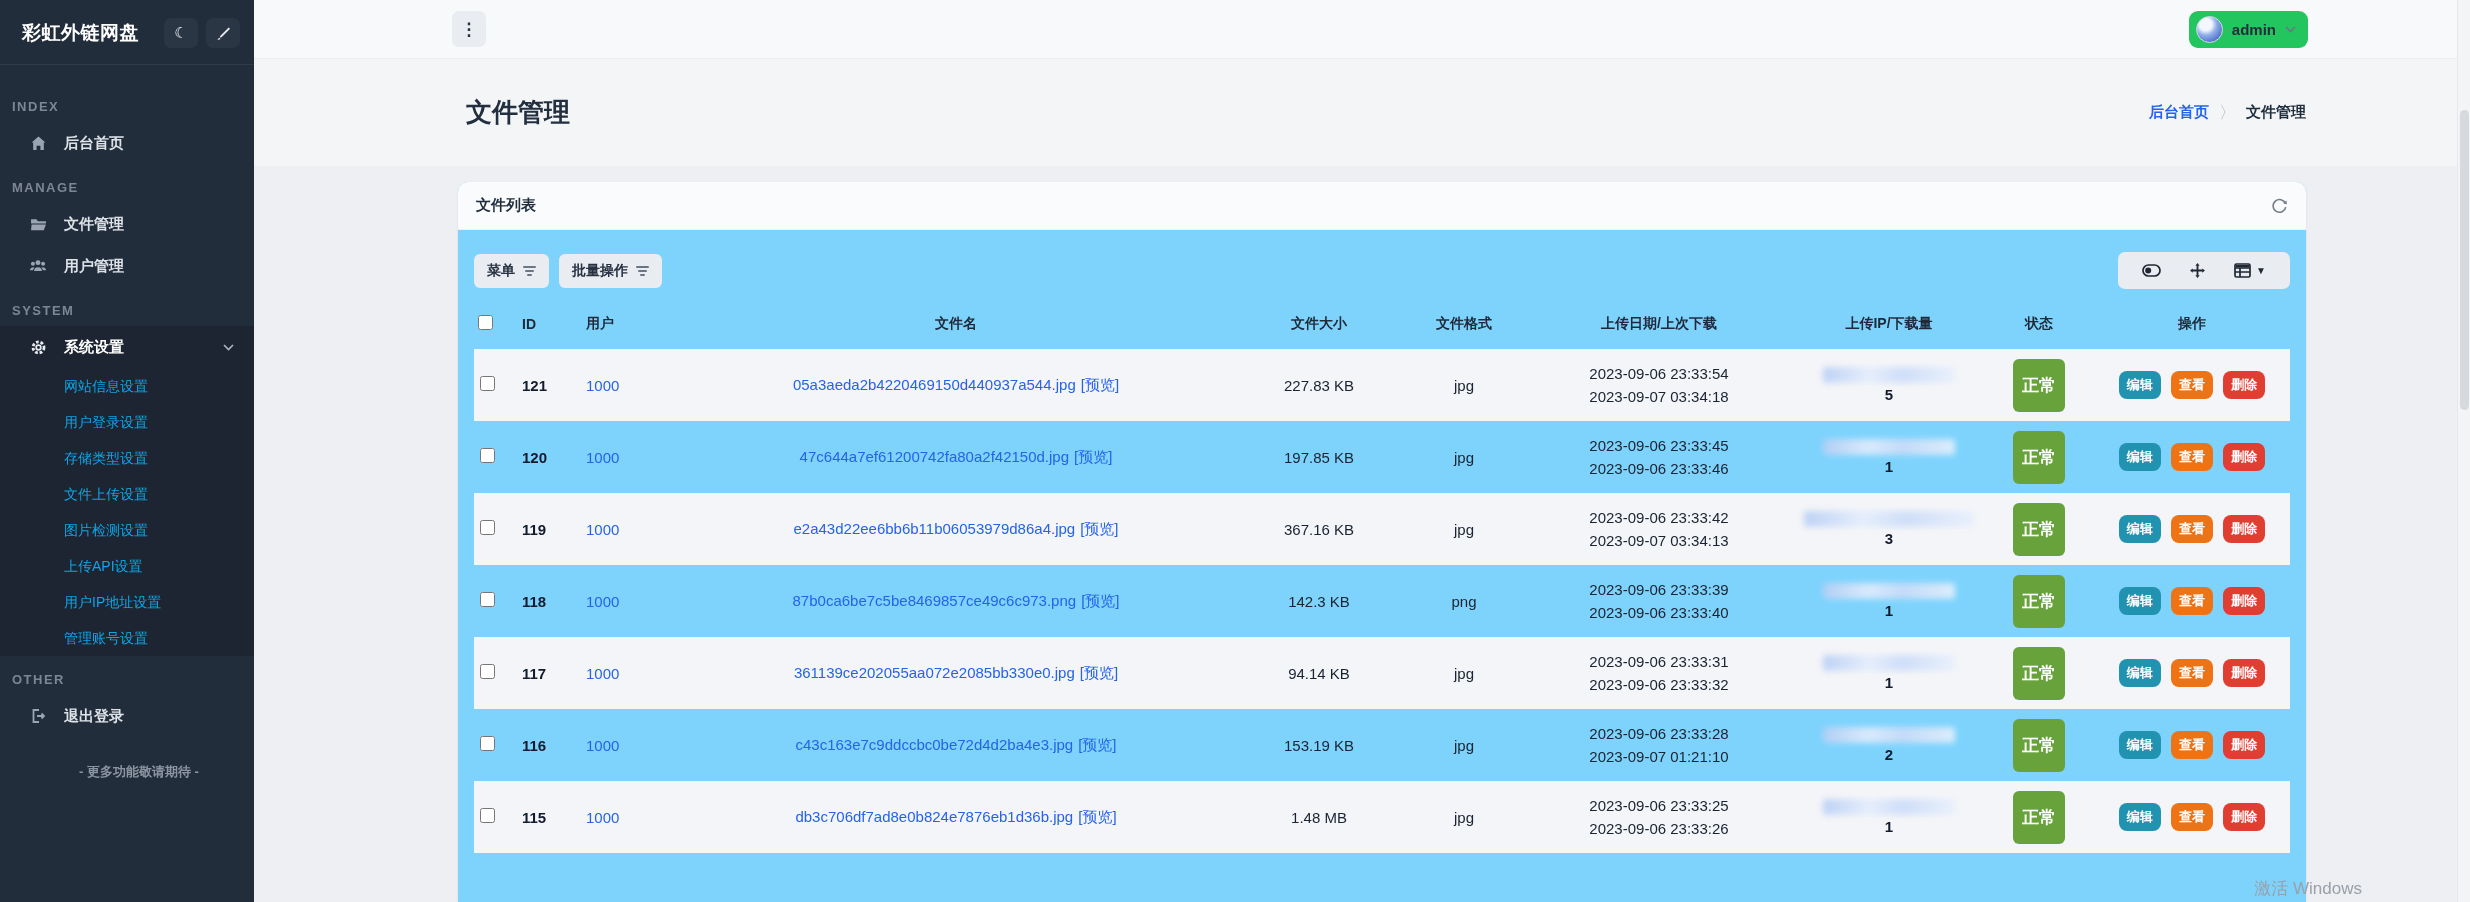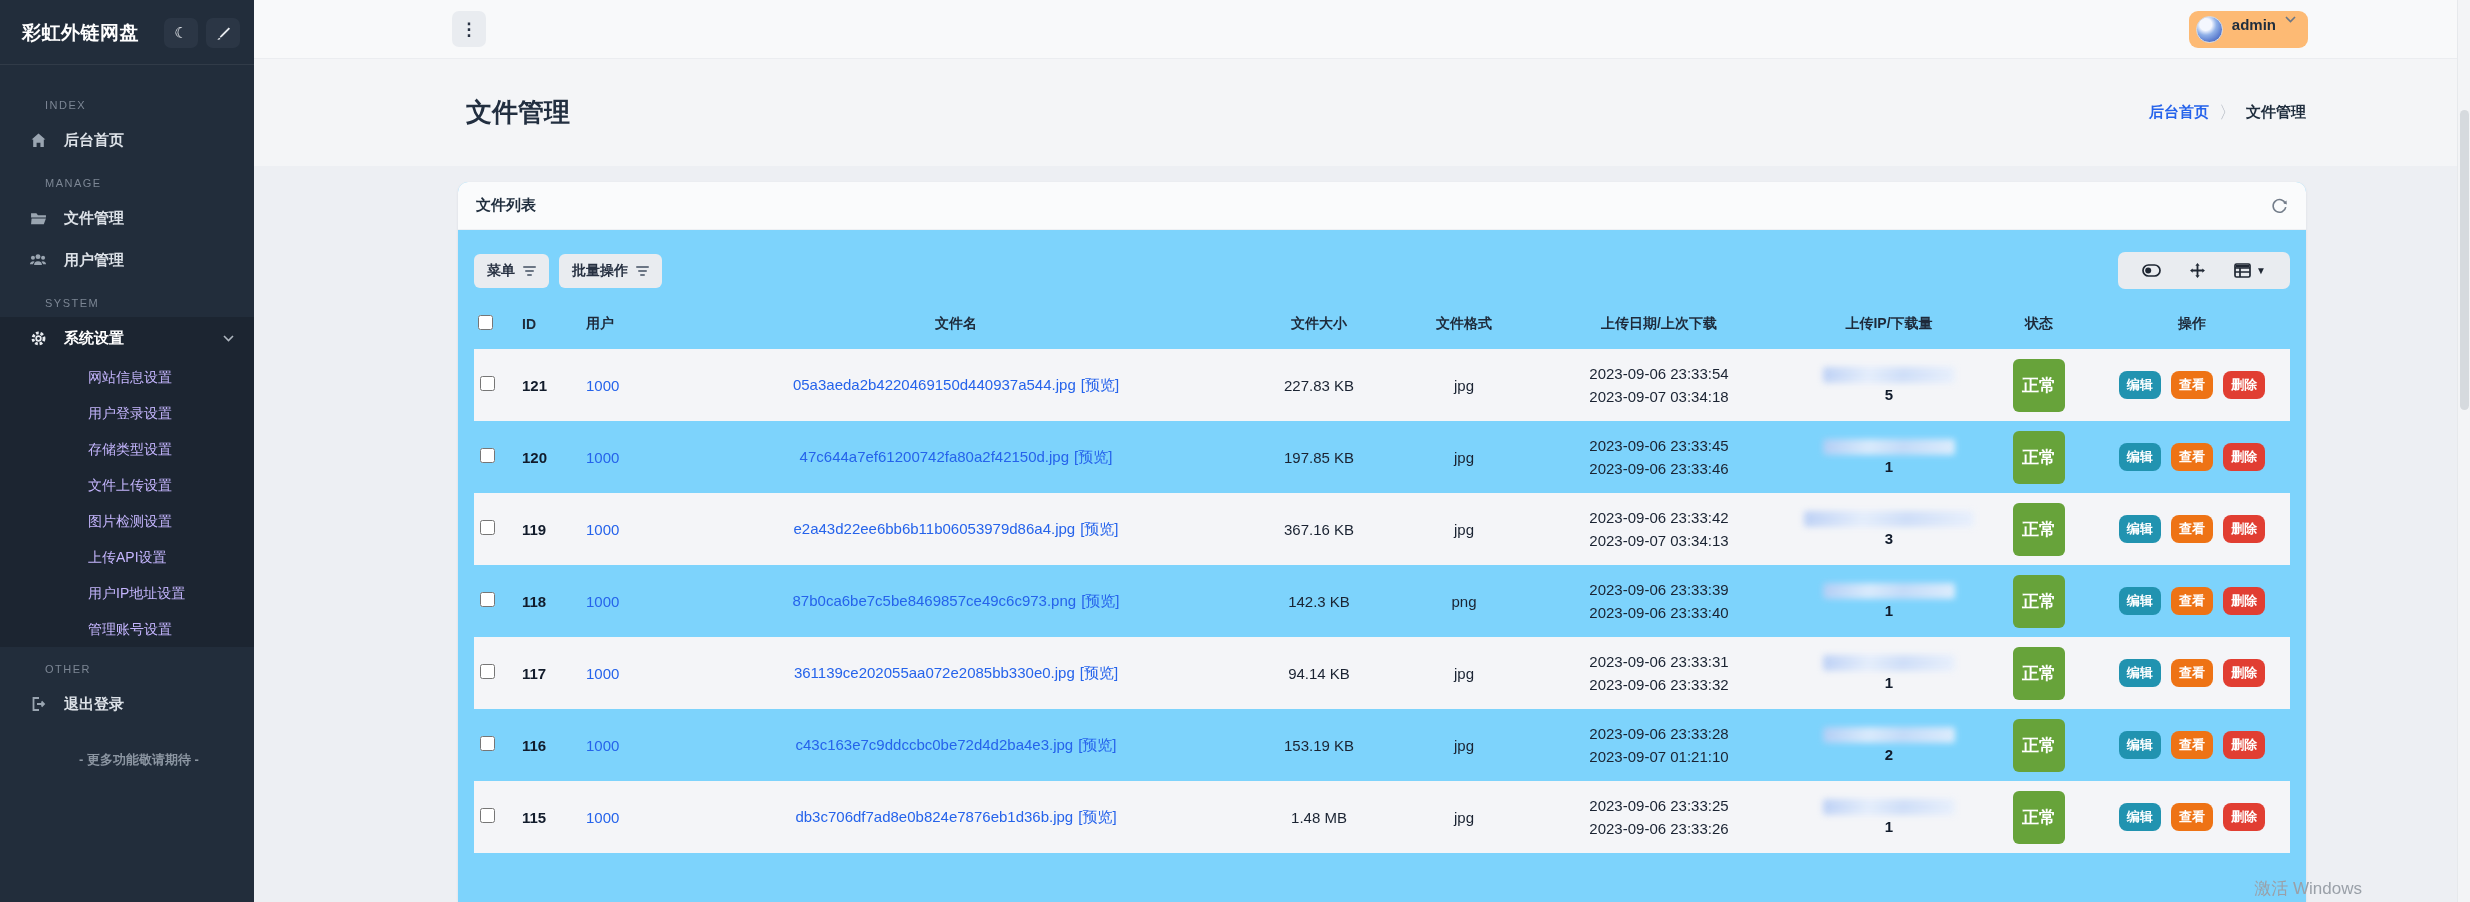--- a/index.html
+++ b/index.html
@@ -6,35 +6,35 @@
   html,body { width:2470px; height:902px; overflow:hidden; }
   body { font-family:"Liberation Sans","DejaVu Sans",sans-serif; font-size:14px; color:#1f2d3d; background:#edeff3; }
   .app { display:flex; width:2170px; height:902px; }
 
   
   .sidebar { width:254px; min-width:254px; background:#222d3b; color:#c6cdd5; height:100%; display:flex; flex-direction:column; }
   .logo-row { display:flex; align-items:center; padding:18px 14px 16px 22px; border-bottom:1px solid rgba(255,255,255,.07); }
   .logo-text { color:#ffffff; font-weight:bold; font-size:19px; letter-spacing:.5px; flex:1; }
   .logo-btn { width:34px; height:30px; background:#2b3645; border-radius:7px; display:flex; align-items:center; justify-content:center; color:#e8ebef; font-size:15px; margin-left:8px; cursor:pointer; }
   .nav { flex:1; overflow:hidden; padding-top:18px; }
-  .section-label { font-size:11px; font-weight:normal; letter-spacing:1.5px; color:#7c8694; padding:16px 0 8px 45px; }
+  .section-label { font-size:13px; font-weight:bold; letter-spacing:1.5px; color:#7c8694; padding:16px 0 8px 12px; }
   .nav-item { display:flex; align-items:center; height:42px; padding-left:28px; color:#dde2e8; font-weight:bold; font-size:15px; cursor:pointer; }
   .nav-item .nicon { width:20px; margin-right:16px; color:#9aa5b1; display:flex; align-items:center; justify-content:center; }
   .nav-block-open { background:#1c2531; }
   .nav-item .spacer { flex:1; }
   .chev { margin-right:20px; color:#aeb6bf; }
-  .sub-item { height:36px; line-height:36px; padding-left:88px; color:#c4b5fd; font-size:14px; cursor:pointer; }
+  .sub-item { height:36px; line-height:36px; padding-left:64px; color:#0ea5e9; font-size:14px; cursor:pointer; }
   .sidebar-note { color:#8b95a1; font-size:13px; text-align:center; padding:26px 0 40px 0; font-weight:bold;margin-left:24px; }
 
   
   .main { flex:1; display:flex; flex-direction:column; position:relative; }
   .topbar { height:71px; background:#f8f9fa; border-bottom:1px solid #ebedf0; display:flex; align-items:center; padding:0 162px 0 198px; }
   .kebab-btn { width:34px; height:36px; background:#e9ecf0; border:none; border-radius:7px; font-size:17px; font-weight:bold; color:#273142; cursor:pointer; line-height:1; }
   .topbar .grow { flex:1; }
-  .user-pill { display:flex; align-items:flex-start; gap:9px; background:#fdba74; border-radius:9px; padding:5px 12px 5px 7px; cursor:pointer; }
+  .user-pill { display:flex; align-items:center; gap:9px; background:#22c55e; border-radius:9px; padding:5px 12px 5px 7px; cursor:pointer; }
   .avatar { width:27px; height:27px; border-radius:50%; background:radial-gradient(circle at 35% 30%, #f4f7ff 0 25%, #8fb0e8 45%, #5e7fd0 70%, #3d57a6 100%); border:1px solid #d6dbe3; }
   .user-name { font-size:15px; color:#1f2d3d; font-weight:bold; }
   .pill-chev { color:#6b7685; font-size:12px; }
 
   .page-header { height:129px; background:#f4f5f7; display:flex; align-items:center; padding:0 164px 0 212px; }
   .page-title { font-size:26px; font-weight:bold; color:#222f40; }
   .page-header .grow { flex:1; }
   .breadcrumb { display:flex; align-items:center; gap:10px; font-size:15px; font-weight:bold; }
   .bc-link { color:#2563eb; text-decoration:none; cursor:pointer; }
   .bc-sep { color:#b6bcc5; font-size:17px; font-weight:normal; }

